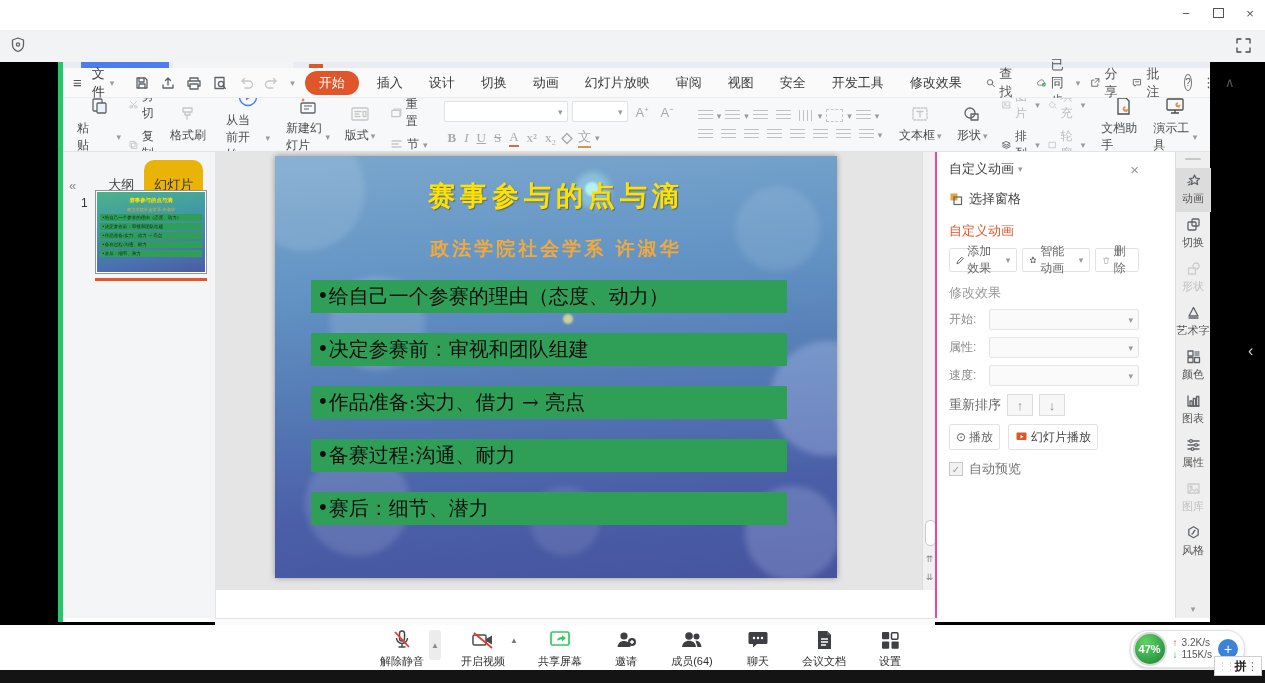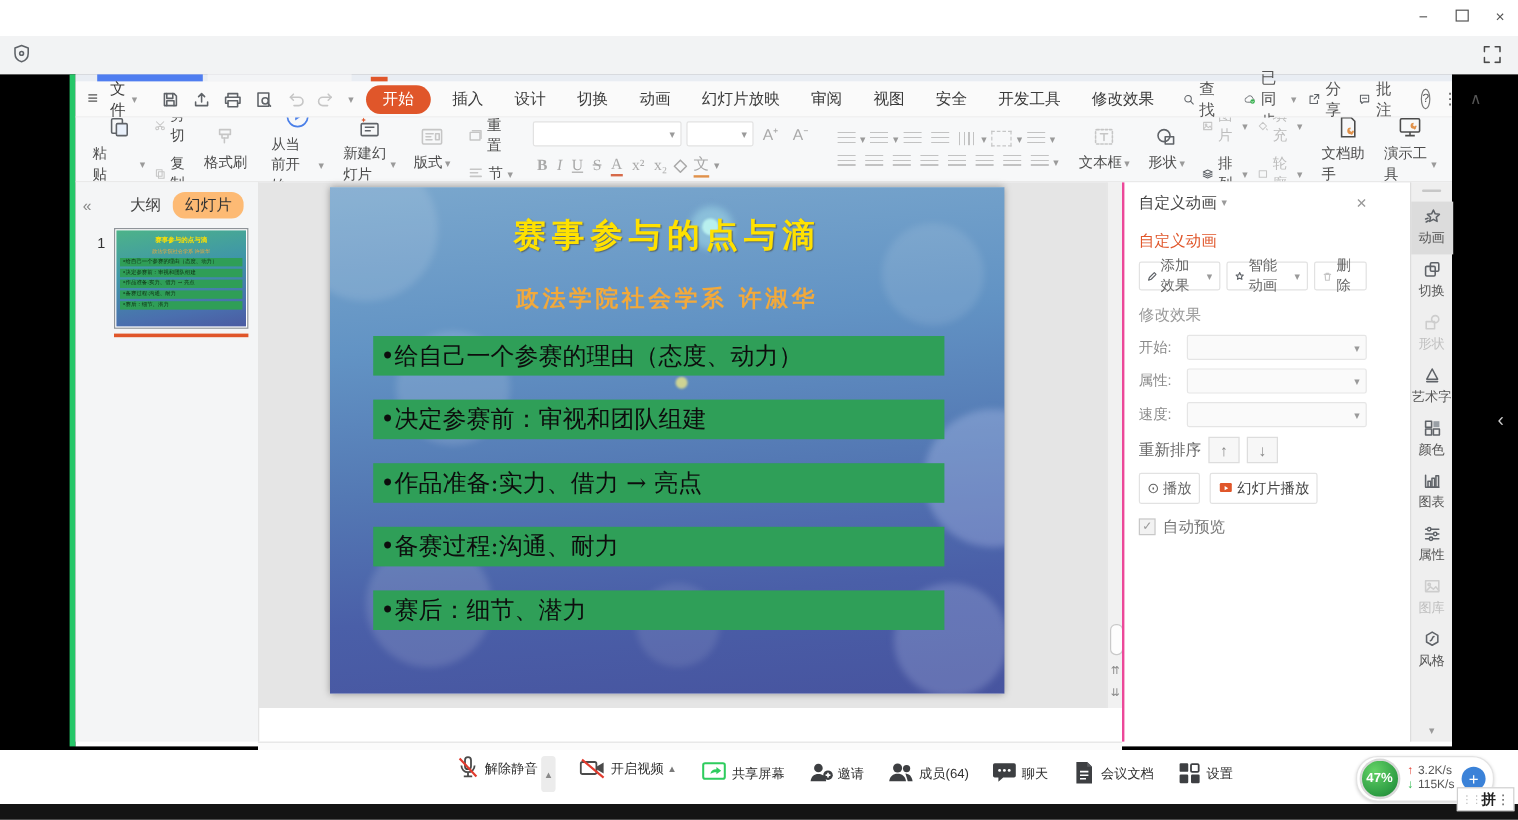--- a/index.html
+++ b/index.html
@@ -36,21 +36,21 @@
   .gdiv{width:1px;background:#e6e6e6;margin:6px 0}
   .bigbtn{display:flex;flex-direction:column;align-items:center;justify-content:center;gap:4px;font-size:12px;color:#4c4c4c;min-width:44px}
   .stack{display:flex;flex-direction:column;justify-content:center;gap:6px;font-size:12px;color:#4c4c4c}
   .stack .row{display:flex;align-items:center;gap:4px}
   .sel{background:#fff;border:1px solid #e2e2e2;border-radius:2px;height:19px;display:flex;align-items:center;justify-content:flex-end;padding:0 4px;color:#bbb}
   .fontrowbtn{font-size:13px;color:#a9a9a9;margin:0 4px;font-family:"Liberation Serif",serif}
   .li{display:inline-block;width:15px;height:11px;background:repeating-linear-gradient(#b5b5b5 0 1px,transparent 1px 4px);margin:0 4px;opacity:.8}
   .caret{color:#9a9a9a;font-size:9px}
   
   #leftpanel{left:0;top:90px;width:152px;height:466px;background:#f4f5f6;border-right:1px solid #e4e4e4}
-  .pill{background:#fdba74;border-radius:10px;padding:2px 10px;color:#333}
+  .pill{background:#eab308;border-radius:10px;padding:16px 10px;color:#333}
   #thumbwrap{position:absolute;left:32px;top:38px;width:112px;height:84px;border:1px solid #8f9499;background:#fff;padding:1px;box-sizing:border-box}
   #minislide{width:100%;height:100%;background:linear-gradient(170deg,#4db389 0%,#3f96a8 40%,#4a6fae 80%,#4b5ba2 100%);position:relative;overflow:hidden;font-family:"DejaVu Serif",serif}
   .minititle{text-align:center;color:#ffe100;font-weight:bold;font-size:6px;margin-top:4px;transform:scale(.9);white-space:nowrap}
   .minisub{text-align:center;color:#f2a93b;font-size:5px;margin:1px 0 2px;white-space:nowrap;transform:scale(.85)}
   .minibar{background:#2f9e57;color:#0c2c12;font-size:4.5px;height:7px;line-height:7px;margin:2px 3px 0;white-space:nowrap;overflow:hidden;padding-left:2px}
   
   #slidearea{left:152px;top:90px;width:707px;height:438px;background:#e5e5e5}
   #canvas{position:absolute;left:60px;top:4px;width:562px;height:422px;background:linear-gradient(175deg,#7aa7cd 0%,#6293c4 30%,#5479b4 55%,#4a5fa8 78%,#47549f 100%);overflow:hidden;box-shadow:0 0 6px rgba(0,0,0,.35);font-family:"DejaVu Serif",serif}
   .bokeh{position:absolute;border-radius:50%;filter:blur(3px)}
   #slidetitle{position:absolute;left:0;right:0;top:22px;text-align:center;font-size:27px;font-weight:bold;color:#ffe100;letter-spacing:5px;text-shadow:1px 1px 1px rgba(60,40,0,.45)}
@@ -82,21 +82,21 @@
   
   #sidebar{left:1112px;top:90px;width:35px;height:466px;background:#efefef;border-left:1px solid #ddd;display:flex;flex-direction:column;align-items:center;padding-top:6px;box-sizing:border-box}
   .sbitem{width:35px;padding:5px 0 6px;display:flex;flex-direction:column;align-items:center;gap:3px;font-size:11px;color:#555}
   .sbitem.active{background:#dcdcdc}
   .sbitem.dis{color:#c0c0c0}
   .sbitem.dis svg.ic{stroke:#cdcdcd}
   #sbhandle{width:16px;height:2px;background:#c7c7c7;border-radius:1px;margin-bottom:8px}
   
   #meetbar{left:0;top:625px;width:1265px;height:45px;background:#fff}
   #meetbtns{position:absolute;left:378px;top:3px;display:flex;gap:18px}
-  .mbtn{display:flex;flex-direction:row;align-items:center;gap:2px;font-size:11px;color:#2f2f2f;min-width:48px}
+  .mbtn{display:flex;flex-direction:column;align-items:center;gap:2px;font-size:11px;color:#2f2f2f;min-width:48px}
   .expander{width:12px;height:30px;background:#ececec;border-radius:3px;display:flex;align-items:center;justify-content:center;color:#8a8a8a;font-size:8px;margin-top:2px}
   #perf{position:absolute;right:20px;top:5px;height:36px;background:#fff;border:1px solid #e3e3e3;border-radius:18px;box-shadow:0 1px 3px rgba(0,0,0,.18);display:flex;align-items:center;padding:0 6px 0 2px;gap:6px}
   #ball{width:34px;height:34px;border-radius:50%;background:radial-gradient(circle at 35% 28%,#63d266,#2f9e44 68%,#1f7a33);border:2px solid #d9d9d9;display:flex;align-items:center;justify-content:center;color:#fff;font-weight:bold;font-size:11px;box-sizing:border-box}
   .netrow{display:flex;align-items:center;gap:4px;font-size:10px;color:#555;line-height:12px}
   .netup{color:#e23b2e}.netdn{color:#2eb94e}
   #plusblue{width:20px;height:20px;border-radius:50%;background:#3b82d8;color:#fff;display:flex;align-items:center;justify-content:center;font-size:14px}
   
   #bottombar{left:0;top:670px;width:1265px;height:13px;background:#141414}
   #ime{left:1214px;top:656px;width:48px;height:20px;background:#fff;border:1px solid #cfcfcf;display:flex;align-items:center;justify-content:space-between;padding:0 3px;box-sizing:border-box}
   #ime .handle{color:#bbb;font-size:9px;letter-spacing:-1px}
@@ -527,20 +527,27 @@
   <div class="abs" id="orangepill"></div>
 
   <div class="abs" id="animpanel">
     <div class="flex" style="justify-content:space-between">
       <span class="flex" style="gap:4px">
           <span>自定义动画</span>
           <span class="caret">▾</span>
         </span>
       <span style="color:#999;font-size:15px">×</span>
     </div>
+    <div class="flex" style="gap:6px;margin-top:12px">
+      <svg width="14" height="14" viewBox="0 0 14 14">
+          <rect x="1.5" y="1.5" width="7" height="7" fill="#e8a33d"></rect>
+          <rect x="5" y="5" width="7.5" height="7.5" fill="none" stroke="#5f6368" stroke-width="1.2"></rect>
+        </svg>
+      <span>选择窗格</span>
+    </div>
     <div style="color:#e0562a;margin-top:14px">自定义动画</div>
     <div class="flex" style="gap:5px;margin-top:8px">
       <span class="apbtn">
         <svg class="ic" width="11" height="11" viewBox="0 0 11 11">
             <path d="M1.5 9.5l1-3 5.5-5.5 2 2L4.5 8.5z"></path>
           </svg>
         <span>添加效果</span>
           <span class="caret">▾</span>
       </span>
       <span class="apbtn">

